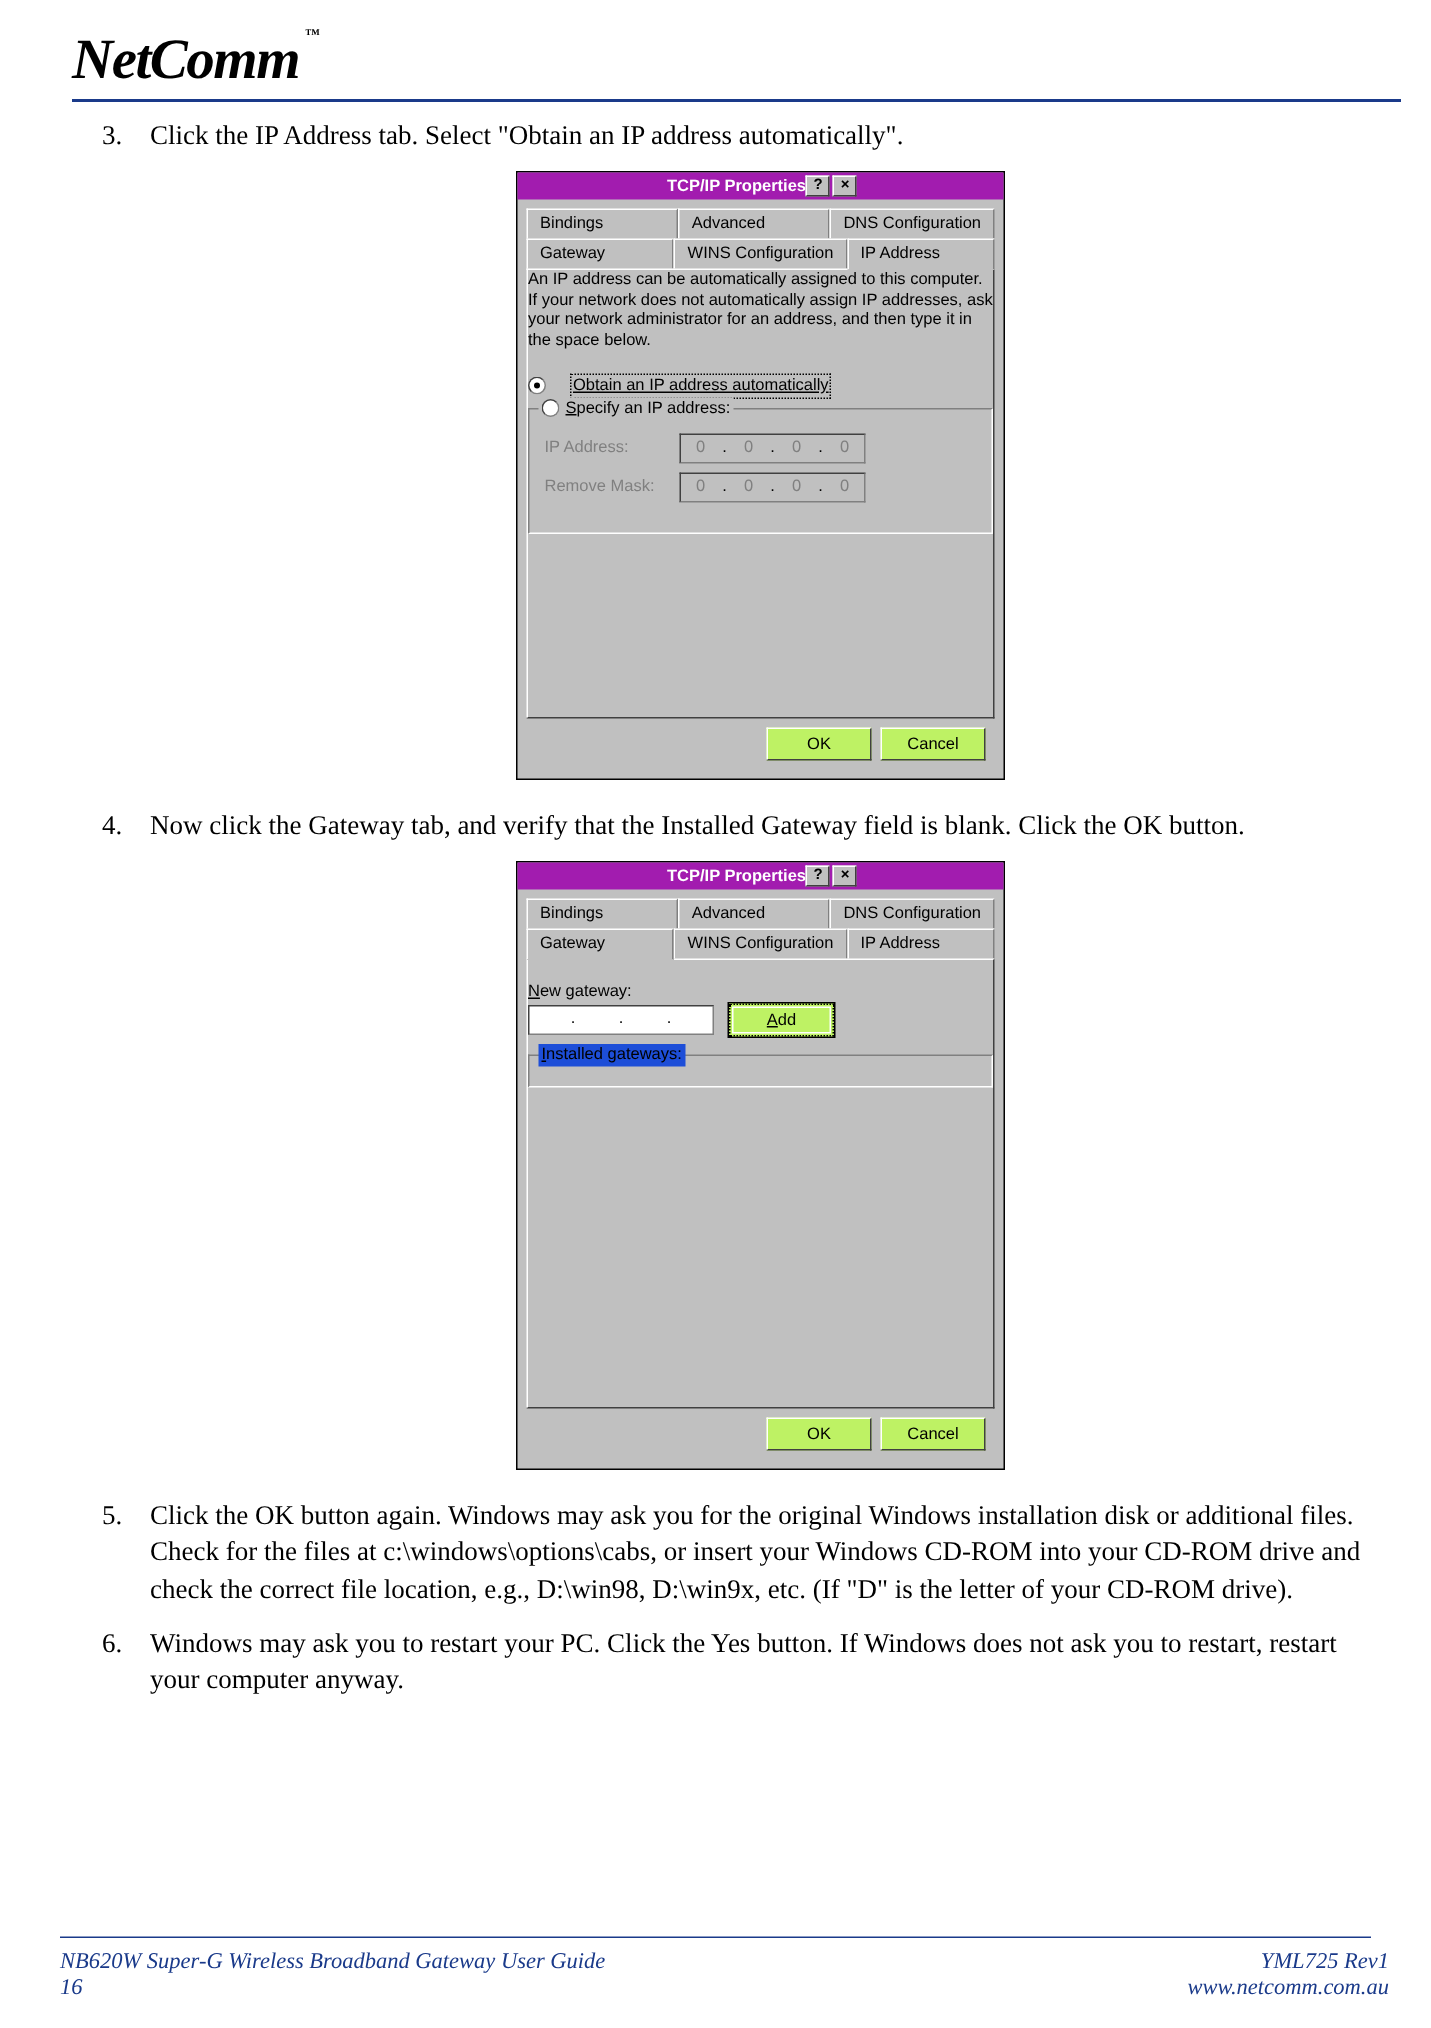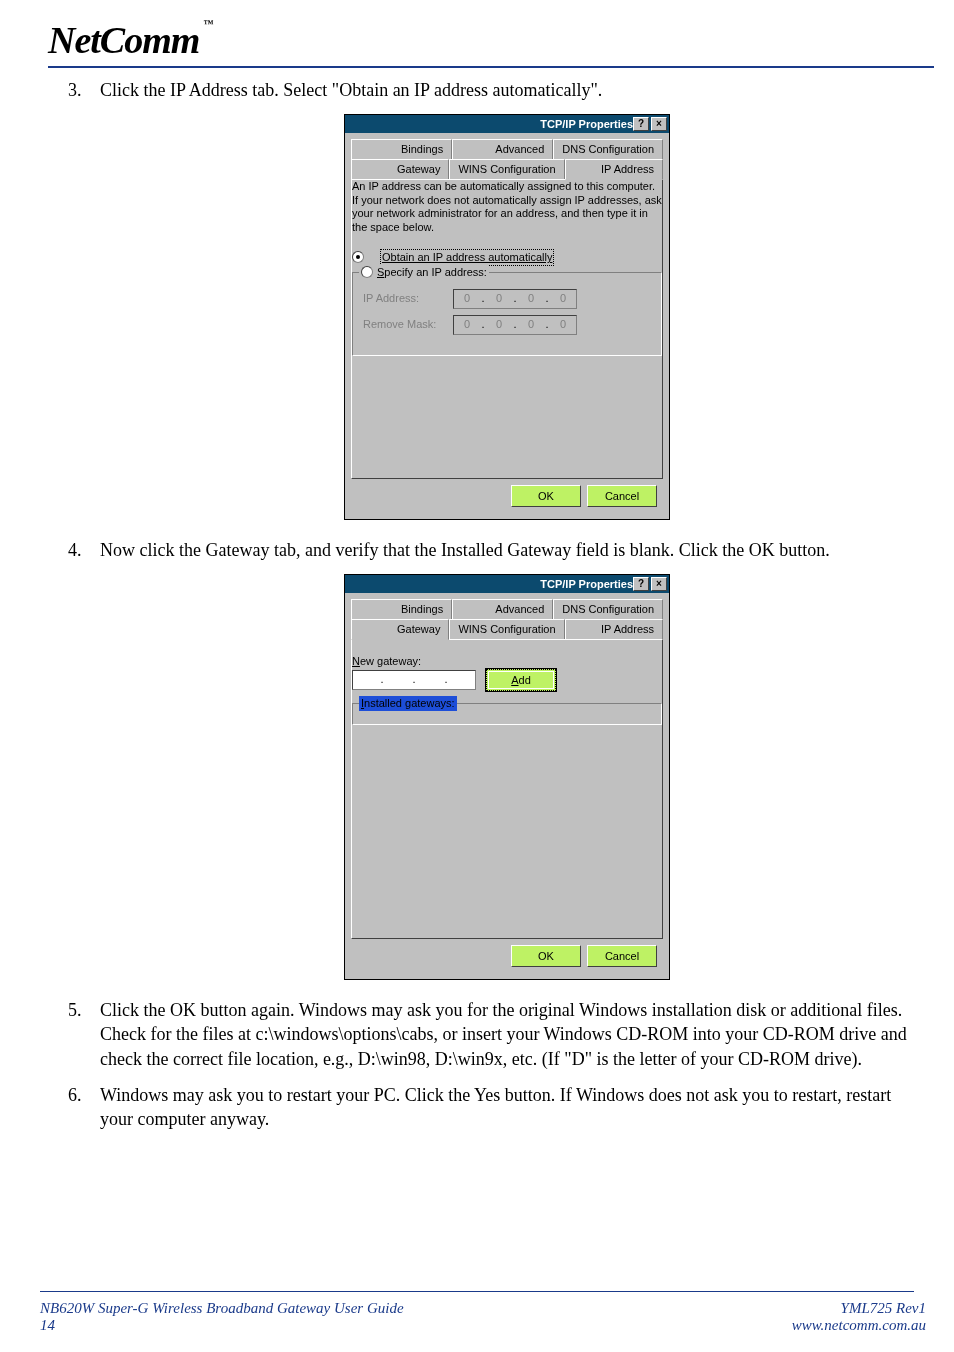--- a/index.html
+++ b/index.html
@@ -11,31 +11,31 @@
   .tm { font-size: 10px; vertical-align: top; font-style: normal; margin-left: 4px; }
   .hr { border: none; border-top: 2px solid #1a3a8a; margin: 4px 20px 10px 48px; }
 
   .content { padding: 0 40px 0 100px; font-size: 18px; line-height: 1.35; }
   .step { margin-bottom: 12px; position: relative; }
   .step-num { position: absolute; left: -32px; top: 0; }
   .step-body { }
 
   
   .dlg { width: 326px; margin: 12px auto 18px auto; background: #c0c0c0; border: 1px solid #000; font-family: "MS Sans Serif", Arial, sans-serif; font-size: 11px; color: #000; }
-  .titlebar { background: #0c4a6e; color: #fff; height: 18px; display: flex; align-items: center; justify-content: flex-end; padding: 0 2px 0 4px; font-weight: bold; }
+  .titlebar { background: #a21caf; color: #fff; height: 18px; display: flex; align-items: center; justify-content: center; padding: 0 2px 0 4px; font-weight: bold; }
   .titlebar-btns { display: flex; gap: 2px; }
   .tbtn { width: 16px; height: 14px; background: #c0c0c0; border: 1px solid #fff; border-right-color: #404040; border-bottom-color: #404040; color: #000; font-size: 10px; display: flex; align-items: center; justify-content: center; line-height: 1; font-weight: bold; }
 
   .dlg-body { padding: 6px 6px 6px 6px; }
 
   .tabs { display: flex; flex-wrap: wrap; margin-bottom: -1px; }
   .tab { background: #c0c0c0; border: 1px solid #808080; border-bottom: none; border-top-color: #fff; border-left-color: #fff; padding: 2px 8px; font-size: 11px; margin-right: 0; }
   .tab.active { border-bottom: 1px solid #c0c0c0; z-index: 2; position: relative; }
   .tabrow { display: flex; width: 100%; }
-  .tabrow .tab { flex: 1; text-align: right; white-space: nowrap; }
+  .tabrow .tab { flex: 1; text-align: left; white-space: nowrap; }
 
   .panel { border: 1px solid #fff; border-right-color: #404040; border-bottom-color: #404040; background: #c0c0c0; min-height: 300px; position: relative; }
 
   .desc { font-size: 11px; margin-bottom: 14px; line-height: 1.25; }
 
   .radio-row { display: flex; align-items: center; gap: 16px; margin: 6px 0; }
   .radio { width: 12px; height: 12px; border-radius: 50%; border: 1px solid #808080; border-top-color: #404040; border-left-color: #404040; background: #fff; display: inline-flex; align-items: center; justify-content: center; }
   .radio.checked::after { content: ""; width: 4px; height: 4px; background: #000; border-radius: 50%; }
   .radio-label.dotted { border: 1px dotted #000; padding: 0 1px; }
 
@@ -216,19 +216,19 @@
     <span class="step-num">6.</span>
     <div class="step-body">Windows may ask you to restart your PC. Click the Yes button. If Windows does not ask you to restart, restart your computer anyway.</div>
   </div>
 
 </div>
 
 <hr class="footer-line">
 <div class="footer">
   <div class="left">
     <div>NB620W Super-G Wireless Broadband  Gateway User Guide</div>
-    <div class="pagenum">14</div>
+    <div class="pagenum">16</div>
   </div>
   <div class="right">
     <div>YML725 Rev1</div>
     <div>www.netcomm.com.au</div>
   </div>
 </div>
 
 </body></html>

